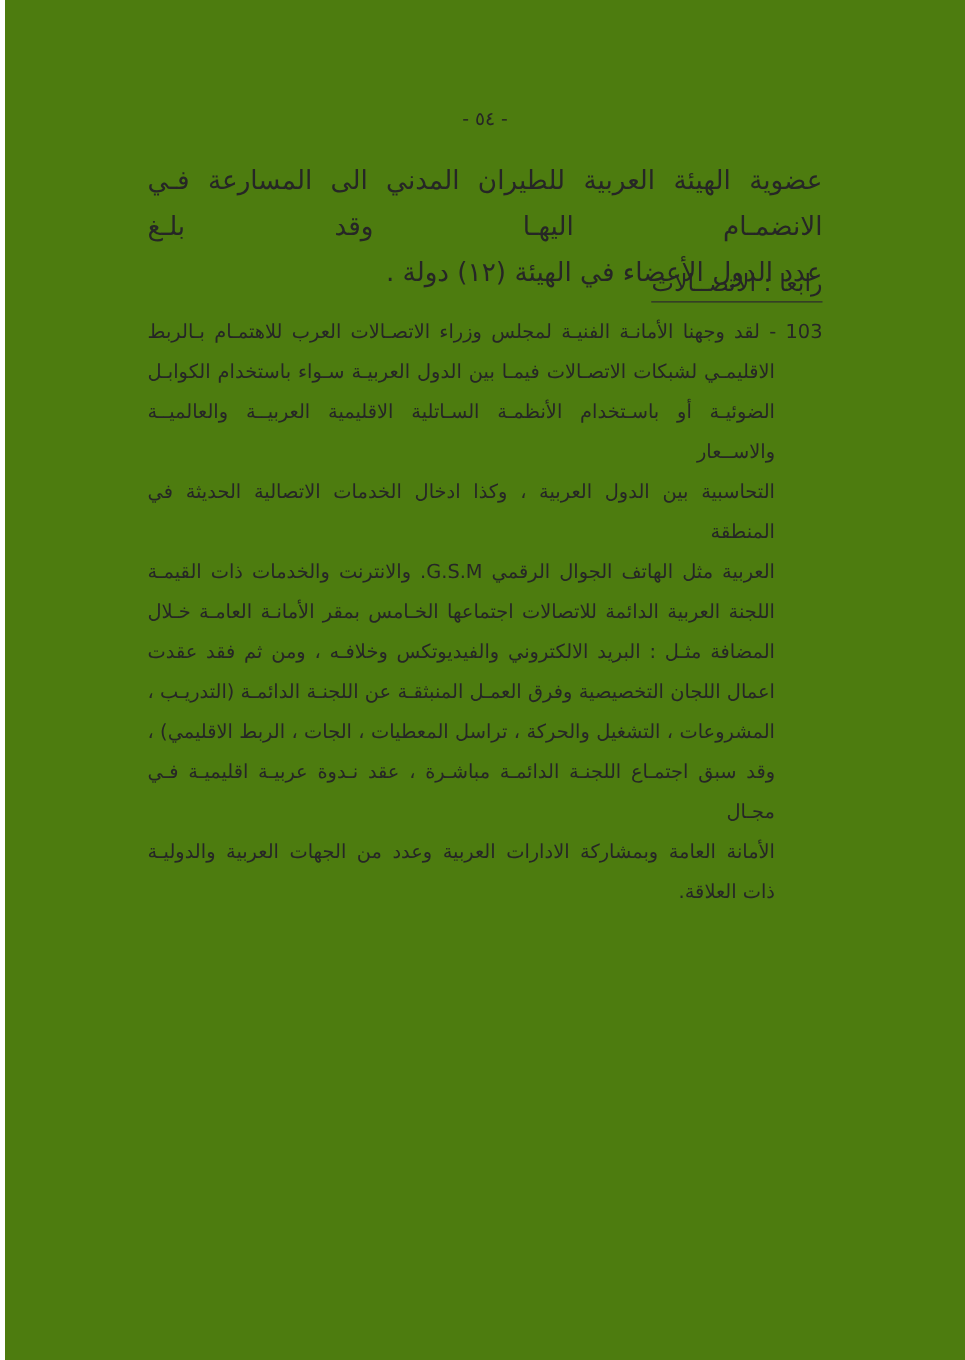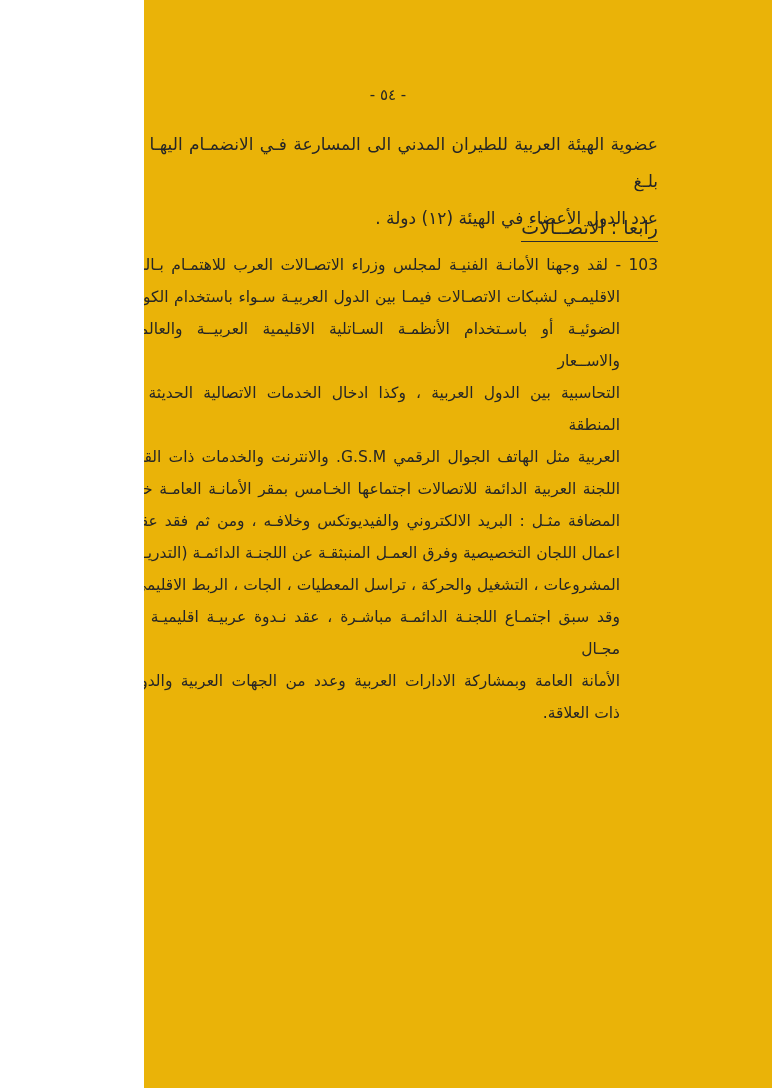--- a/index.html
+++ b/index.html
@@ -2,23 +2,23 @@
 <html lang="ar" dir="rtl"><head>
 <meta charset="utf-8">
 <style>
   html, body {
     margin: 0;
     padding: 0;
     background: #ffffff;
   }
   .page {
     position: relative;
-    width: 628px;
+    width: 768px;
     height: 1088px;
-    background: #eab308;
+    background: #4d7c0f;
     overflow: hidden;
     direction: rtl;
     font-family: "DejaVu Sans", sans-serif;
     color: #262626;
   }
   .content {
     position: absolute;
     top: 0;
     right: 114px;
     width: 540px;
@@ -28,21 +28,21 @@
     position: absolute;
     top: 86px;
     right: 0;
     width: 100%;
     text-align: center;
     font-size: 15px;
     letter-spacing: 2px;
     direction: rtl;
   }
   .para { position: absolute; right: 0; width: 100%; }
-  .intro { top: 126px; line-height: 37px; font-size: 17px; }
+  .intro { top: 126px; line-height: 37px; font-size: 21px; }
   .item  { top: 249px; line-height: 32px; font-size: 15.5px; }
   .ln {
     direction: rtl;
     unicode-bidi: plaintext;
     text-align: right;
     overflow: visible;
   }
   .just {
     text-align: justify;
     text-align-last: justify;

